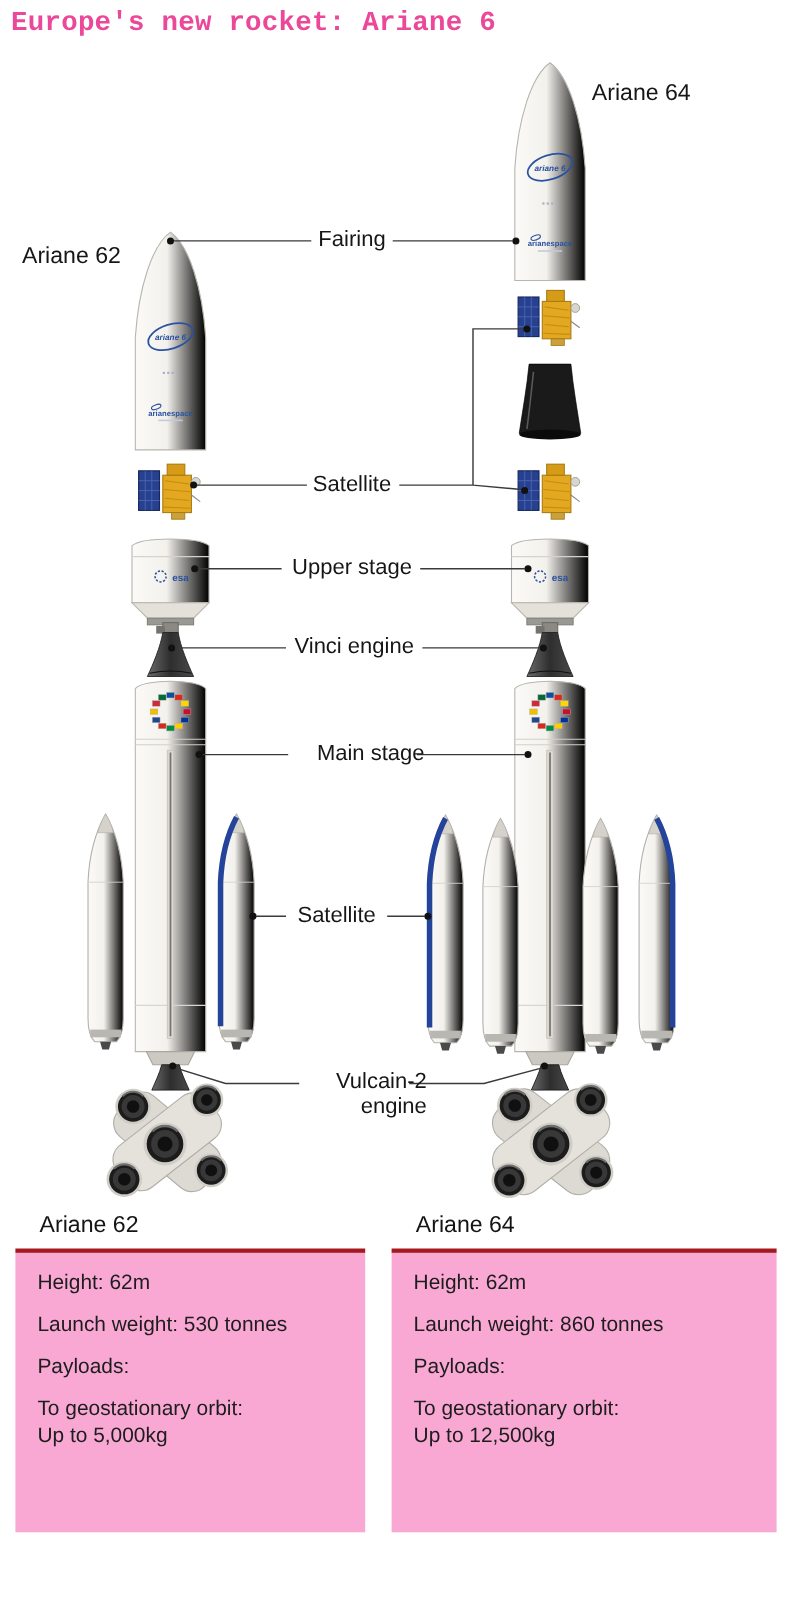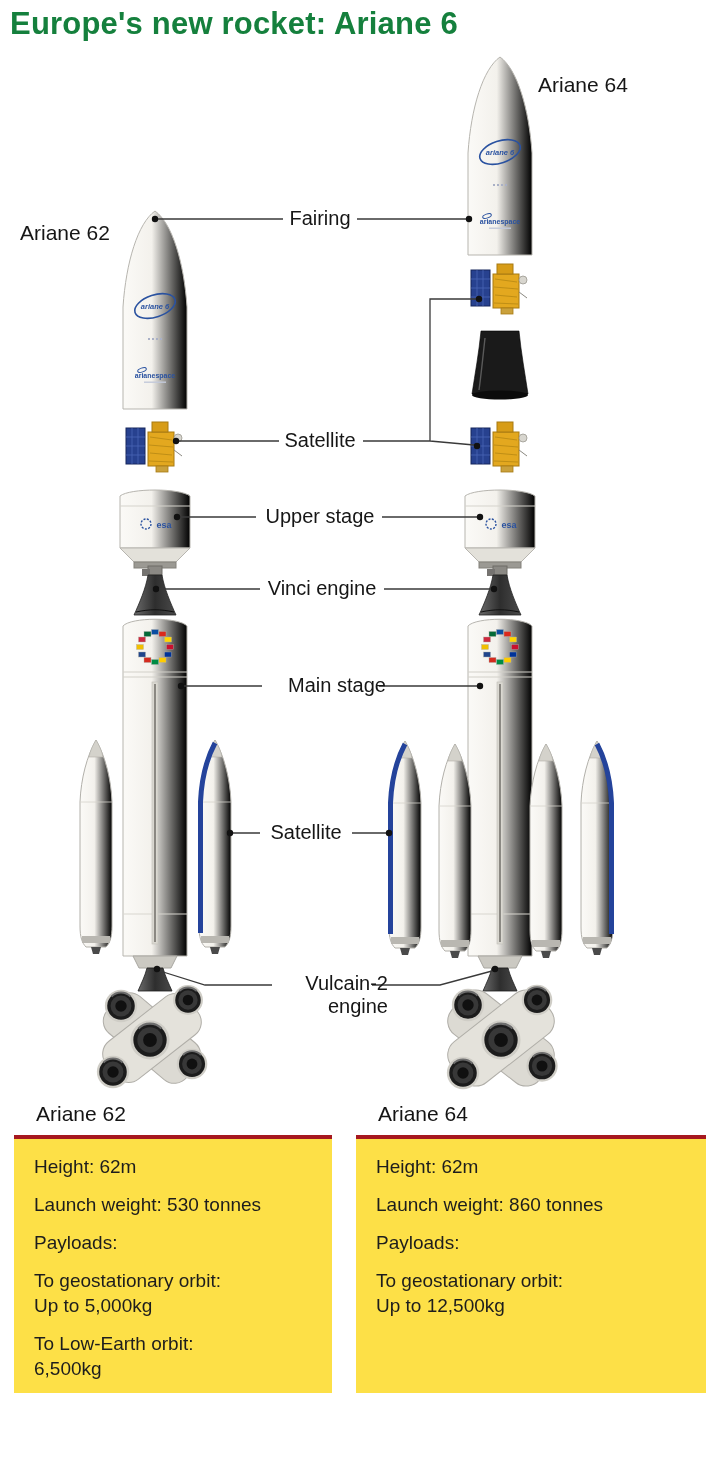--- a/index.html
+++ b/index.html
@@ -1,33 +1,33 @@
 <!DOCTYPE html>
 <html><head>
 <meta charset="utf-8">
 <style>
   *{margin:0;padding:0;box-sizing:border-box}
   html,body{background:#fff}
   body{width:720px;height:1461px;position:relative;overflow:hidden;
        font-family:"Liberation Sans",sans-serif;color:#1d1d1d}
-  .title{position:absolute;left:10px;top:6px;font-family:Liberation Sans, sans-serif;
-         font-size:31px;font-weight:bold;color:#15803d;letter-spacing:.2px}
+  .title{position:absolute;left:10px;top:6px;font-family:Liberation Mono, monospace;
+         font-size:25px;font-weight:bold;color:#ec4899;letter-spacing:.2px}
   svg.art{position:absolute;left:0;top:0}
   svg text{font-family:"Liberation Sans",sans-serif}
   .lbl{position:absolute;font-size:20px;color:#161616;white-space:nowrap;line-height:1.15}
   .lbl.center{transform:translateX(-50%)}
   .lbl.two{white-space:normal;text-align:right;width:132px}
   .rocket-name{font-size:21px}
   .specs{position:absolute;left:0;top:1100px;width:720px}
   .spec{position:absolute;top:0}
   .spec.left{left:14px;width:318px}
   .spec.right{left:356px;width:350px}
   .spec h2{font-size:21px;font-weight:400;color:#141414;margin:2px 0 9px 22px}
   .rule{height:4px;background:#a6181f}
-  .spec .body{background:#fde047;padding:15px 20px 4px;min-height:254px}
+  .spec .body{background:#f9a8d4;padding:15px 20px 4px;min-height:254px}
   .spec p{font-size:19px;line-height:1.32;color:#1d1d1d;margin-bottom:13px}
   .spec p:last-child{margin-bottom:0}
   footer{position:absolute;left:0;top:1482px;width:720px;border-top:1px solid #cfcfcf;
          padding:9px 12px 0 10px;display:flex;justify-content:space-between;align-items:flex-start}
   .source{font-size:15px;color:#3a3a3a}
   .bbc{display:flex;gap:4px}
   .bbc span{width:23px;height:23px;background:#000;color:#fff;font-weight:bold;
             font-size:15px;display:flex;align-items:center;justify-content:center}
 </style>
 </head>
@@ -240,21 +240,20 @@
 
   <div class="specs">
     <section class="spec left">
       <h2>Ariane 62</h2>
       <div class="rule"></div>
       <div class="body">
         <p><span>Height: 62m</span></p>
         <p><span>Launch weight: 530 tonnes</span></p>
         <p><span>Payloads:</span></p>
         <p><span>To geostationary orbit:</span><br><span>Up to 5,000kg</span></p>
-        <p><span>To Low-Earth orbit:</span><br><span>6,500kg</span></p>
       </div>
     </section>
     <section class="spec right">
       <h2>Ariane 64</h2>
       <div class="rule"></div>
       <div class="body">
         <p><span>Height: 62m</span></p>
         <p><span>Launch weight: 860 tonnes</span></p>
         <p><span>Payloads:</span></p>
         <p><span>To geostationary orbit:</span><br><span>Up to 12,500kg</span></p>

